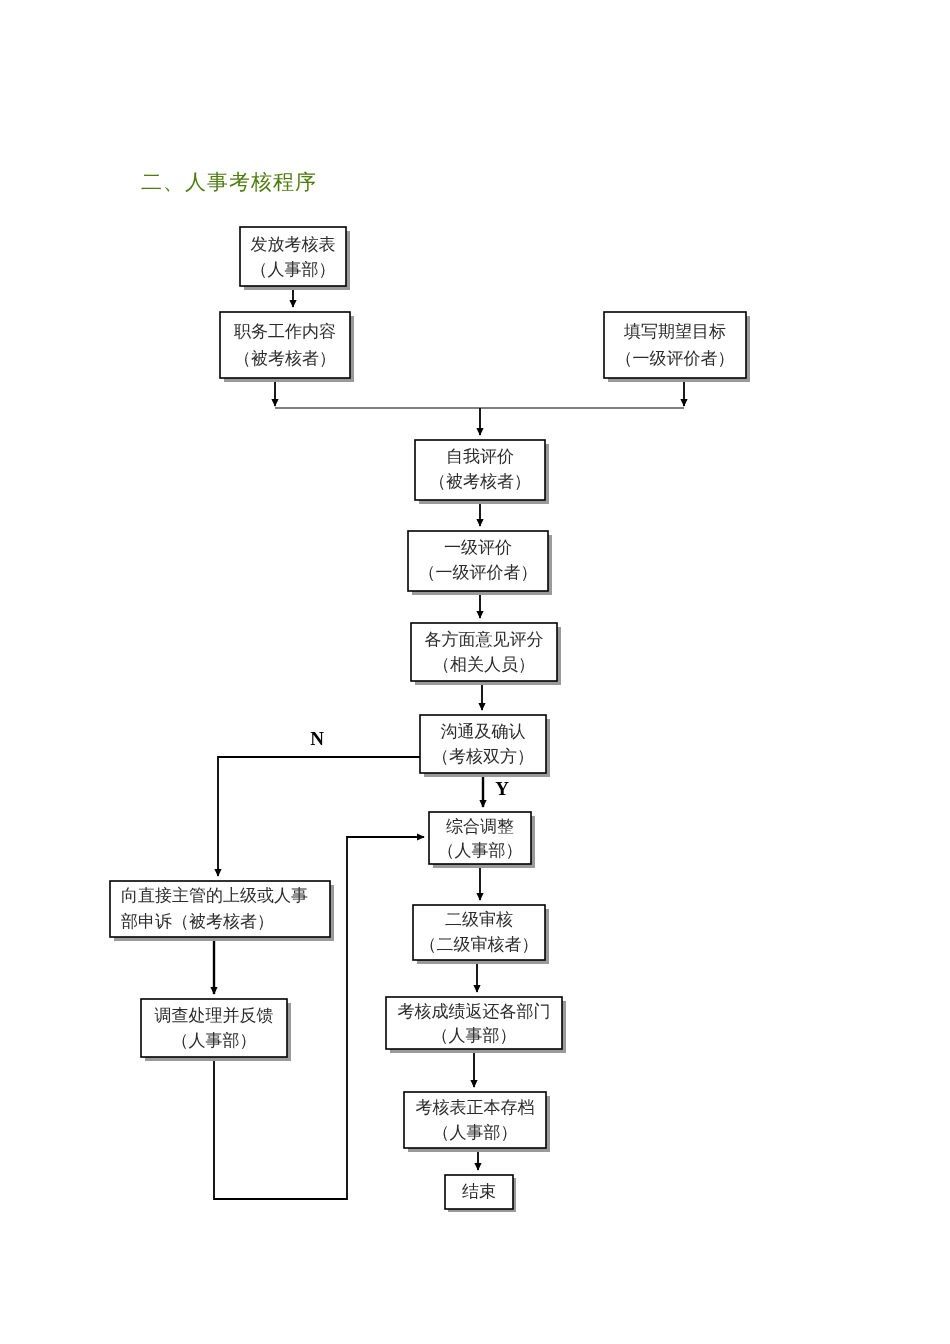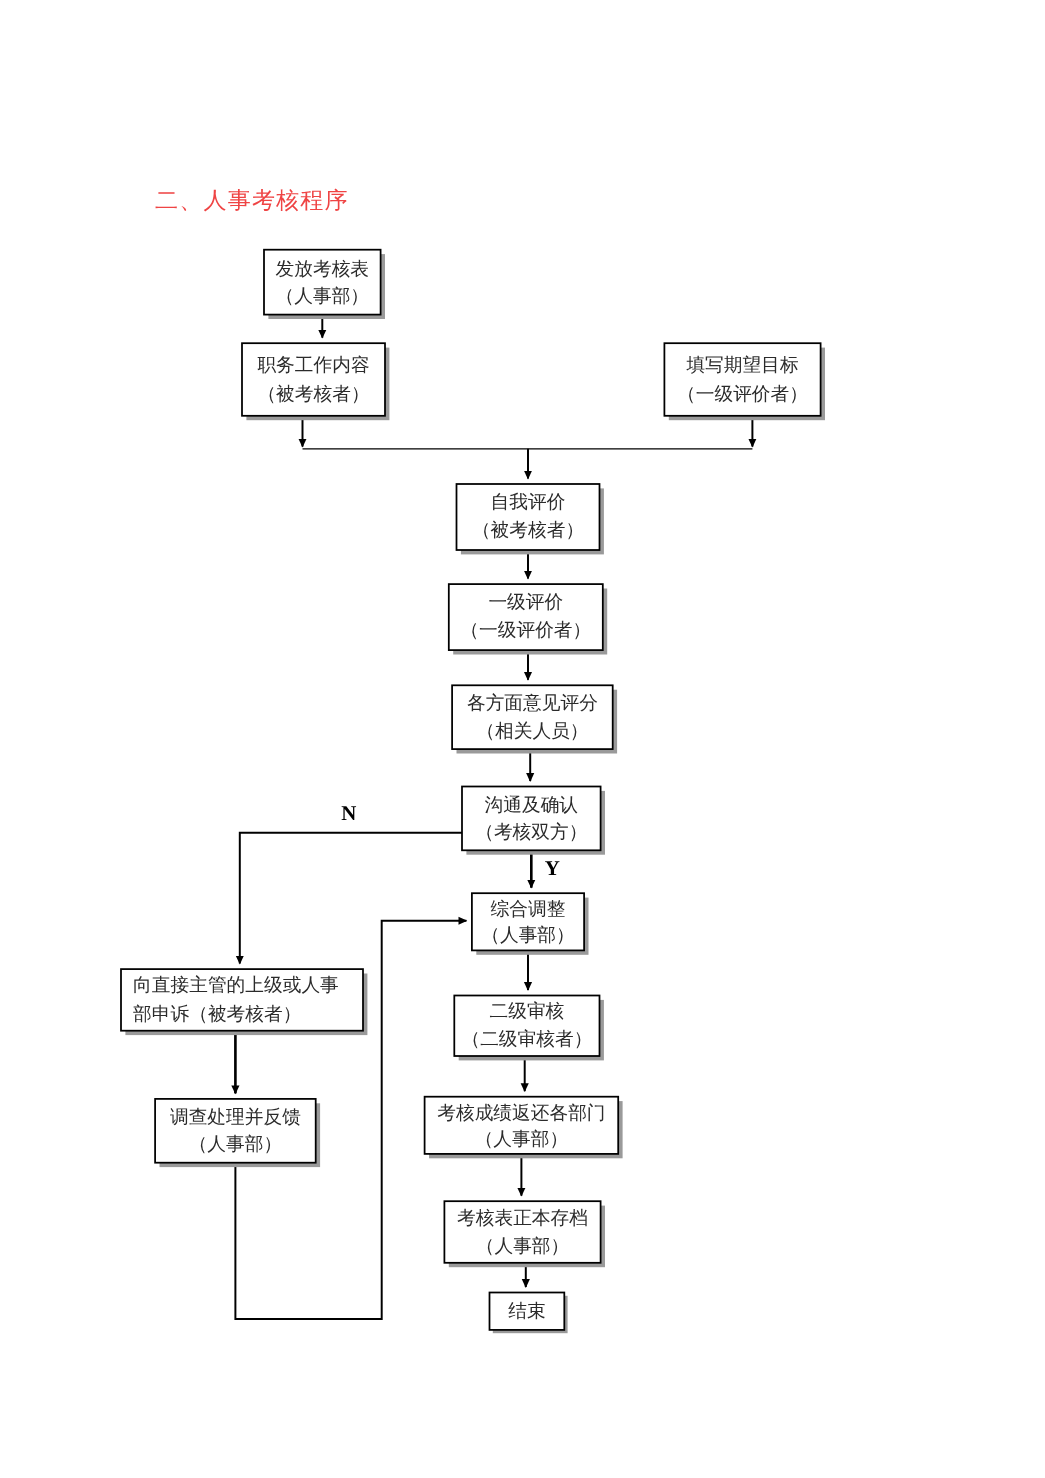--- a/index.html
+++ b/index.html
@@ -19,21 +19,21 @@
     position: relative;
     width: 950px;
     height: 1344px;
   }
   #heading {
     position: absolute;
     left: 141px;
     top: 168px;
     font-size: 21px;
     letter-spacing: 1px;
-    color: #ef4444;
+    color: #4d7c0f;
     white-space: nowrap;
   }
   #flow {
     position: absolute;
     left: 0;
     top: 0;
     width: 950px;
     height: 1344px;
   }
   .node-rect {

